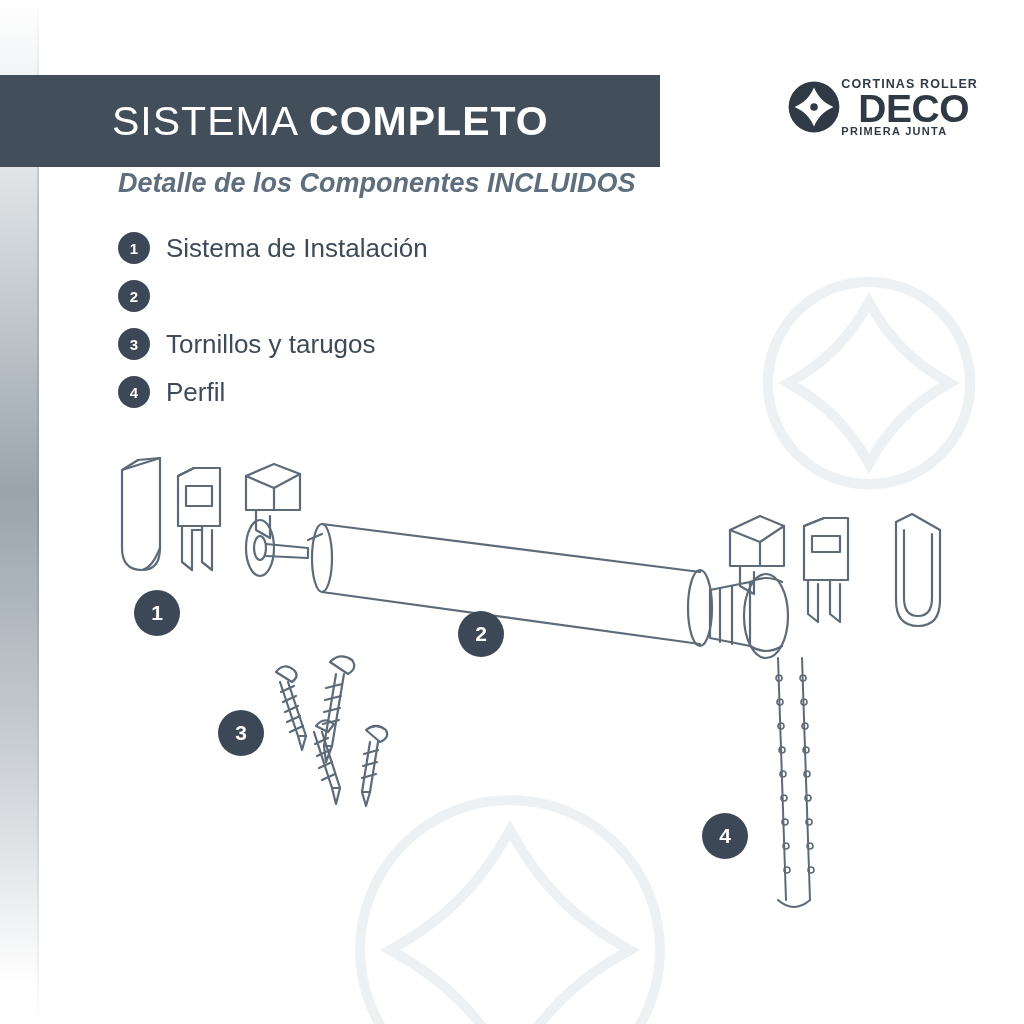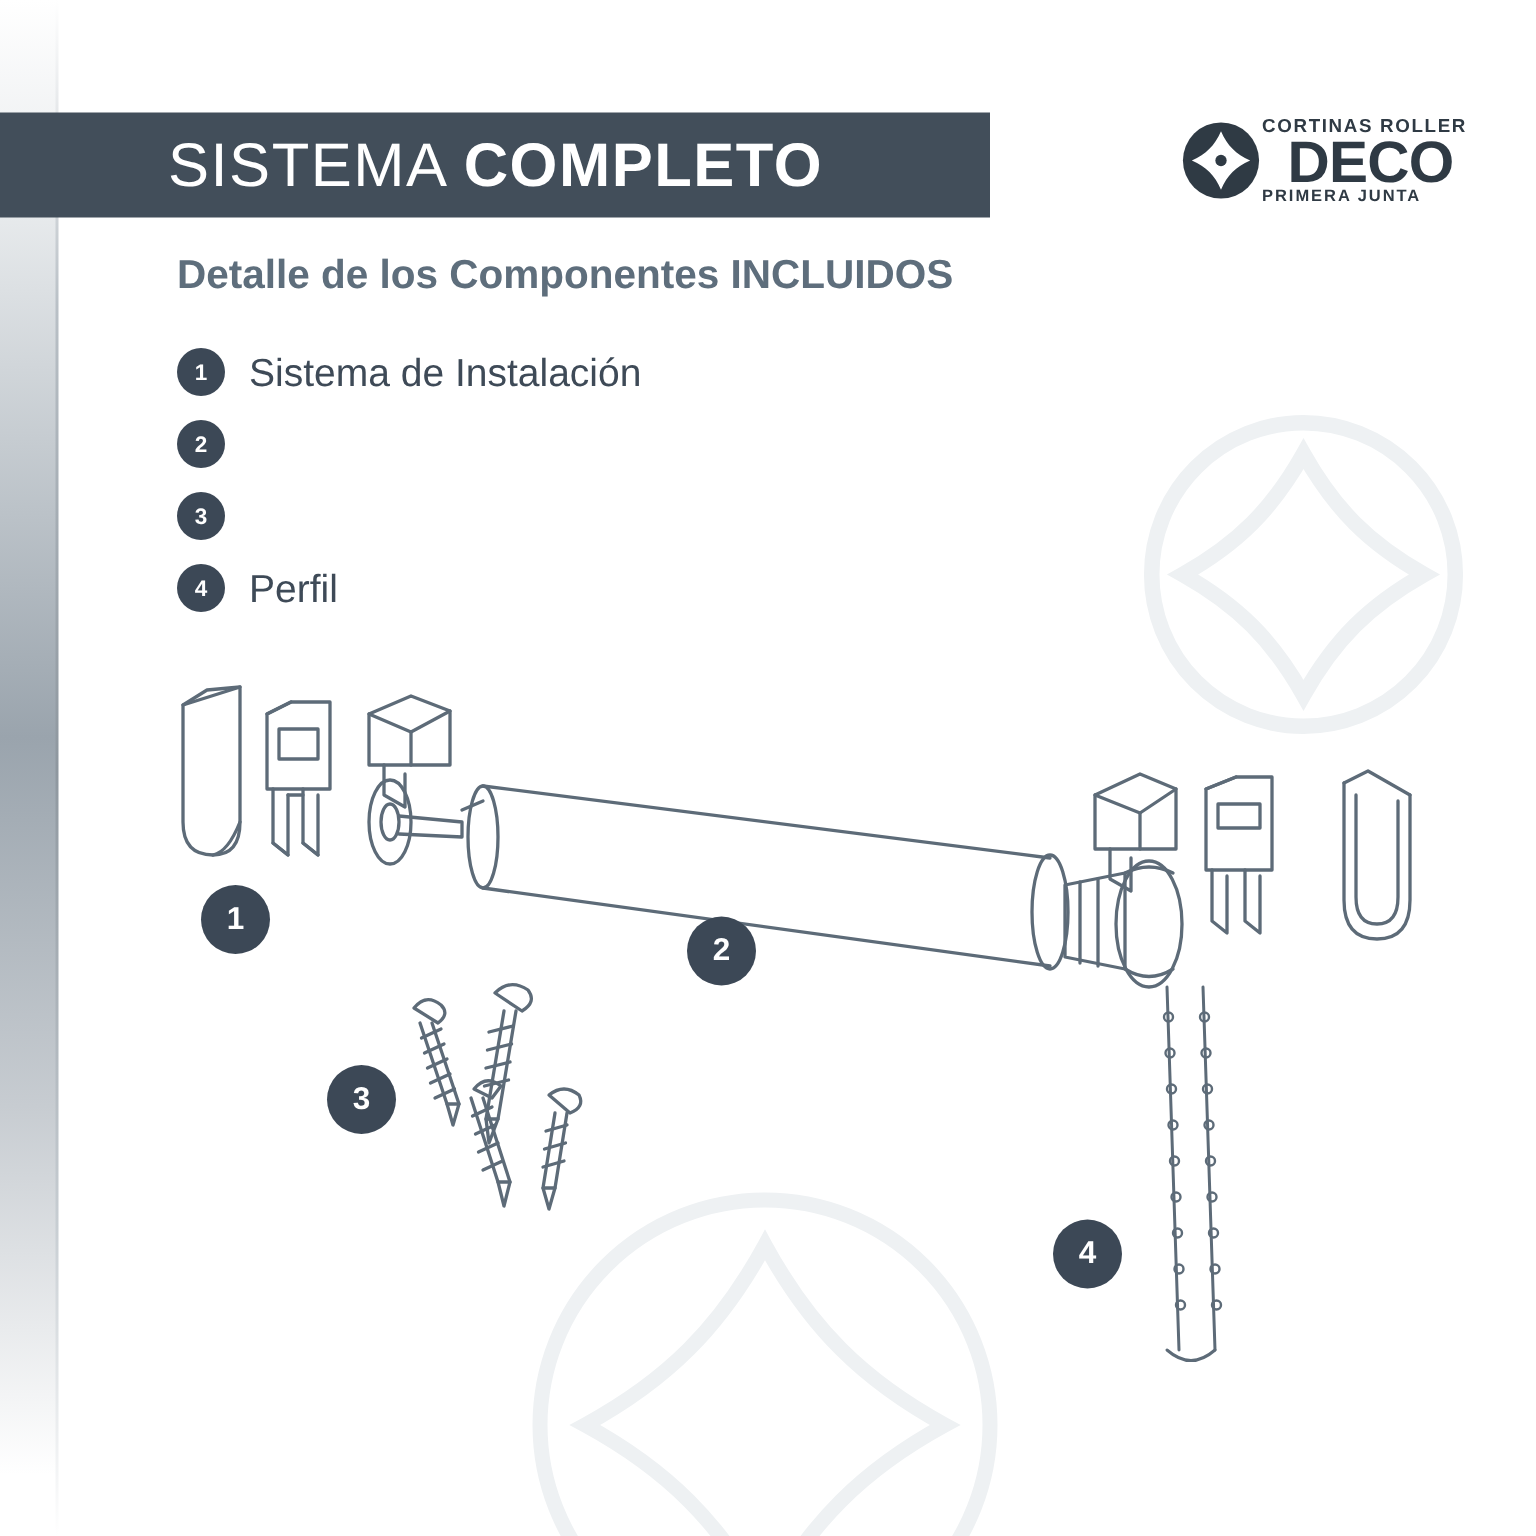--- a/index.html
+++ b/index.html
@@ -35,21 +35,21 @@
     height: 1024px;
     background: linear-gradient(to bottom, #ffffff 0%, #b9c0c6 20%, #8e979f 50%, #c8ced3 80%, #ffffff 100%);
   }
 
   
   .banner {
     position: absolute;
     left: 0;
     top: 75px;
     width: 660px;
-    height: 70px;
+    height: 92px;
     background: #424e5a;
     display: flex;
     align-items: center;
   }
   .banner-text {
     color: #ffffff;
     font-size: 41px;
     letter-spacing: 1px;
     margin-left: 112px;
     white-space: nowrap;
@@ -96,20 +96,21 @@
   }
 
   
   .subtitle {
     position: absolute;
     left: 118px;
     top: 168px;
     font-size: 27px;
     font-weight: 700;
     color: #5e6e7c;
+    font-style: italic;
   }
 
   
   .legend {
     position: absolute;
     left: 118px;
     top: 224px;
     width: 520px;
   }
   .legend-item {
@@ -219,20 +220,21 @@
   <div class="legend">
     <div class="legend-item">
       <div class="legend-badge">1</div>
       <div class="legend-label">Sistema de Instalación</div>
     </div>
     <div class="legend-item">
       <div class="legend-badge">2</div>
     </div>
     <div class="legend-item">
       <div class="legend-badge">3</div>
+      <div class="legend-label">Tornillos y tarugos</div>
     </div>
     <div class="legend-item">
       <div class="legend-badge">4</div>
       <div class="legend-label">Perfil</div>
     </div>
   </div>
 
   <svg class="illustration" viewBox="0 0 960 560">
     <g fill="none" stroke="#5d6b78" stroke-width="2.2" stroke-linejoin="round" stroke-linecap="round">
 

